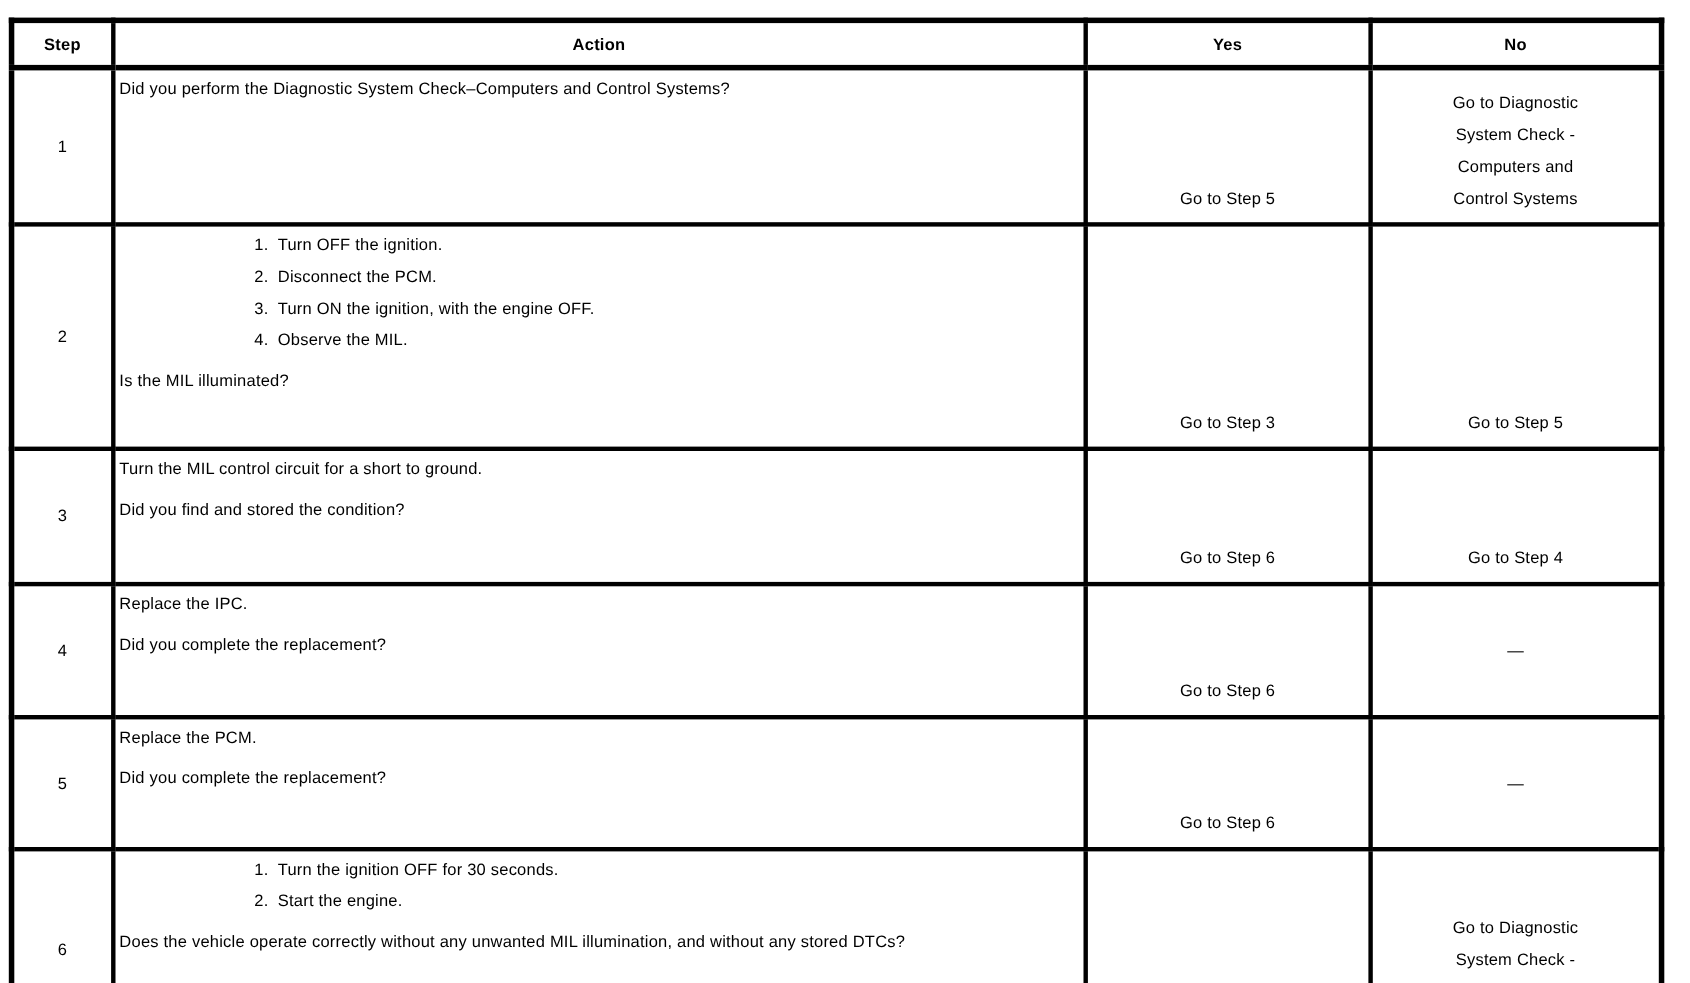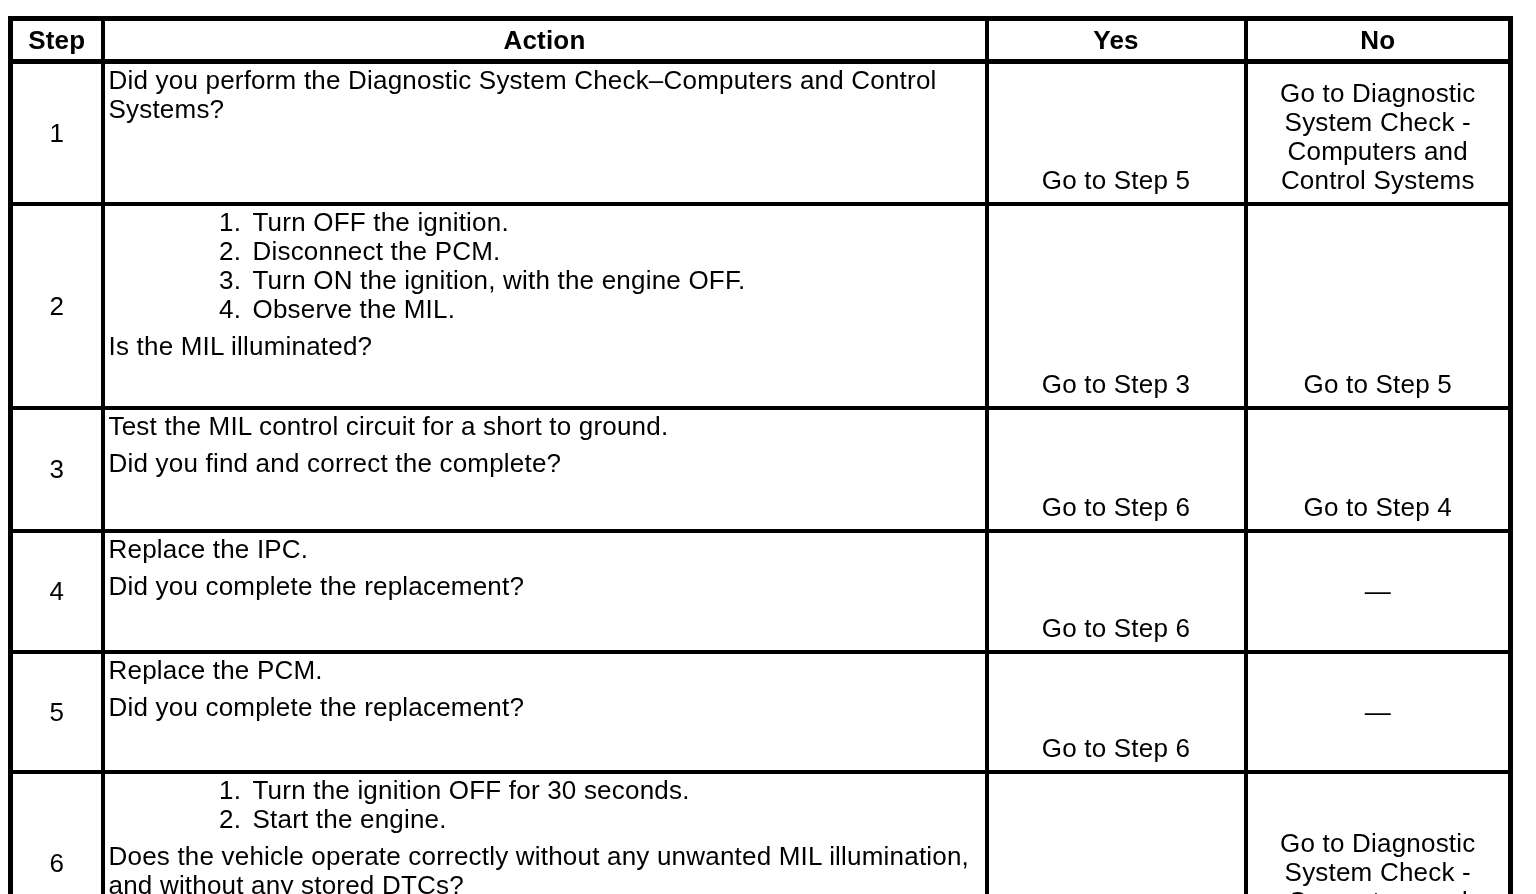--- a/index.html
+++ b/index.html
@@ -12,21 +12,21 @@
   table.diag {
     position: absolute;
     left: 8px; top: 16px;
     width: 1500px;
     border-collapse: collapse;
     table-layout: fixed;
     border: 5px solid #000;
   }
   th, td {
     border: 4px solid #000;
-    font-size: 26px;
+    font-size: 15px;
     letter-spacing: 0.2px;
     overflow: hidden;
   }
   th {
     font-weight: bold;
     text-align: center;
     vertical-align: middle;
     height: 38px;
     padding: 0;
     border-bottom-width: 5px;
@@ -120,22 +120,22 @@
             <div class="q">Is the MIL illuminated?</div>
           </div>
         </td>
         <td class="yn">Go to Step 3</td>
         <td class="yn">Go to Step 5</td>
       </tr>
       <tr class="r3">
         <td class="step">3</td>
         <td class="action">
           <div class="aflex">
-            <div>Test the MIL control circuit for a short to ground.</div>
-            <div class="q">Did you find and correct the complete?</div>
+            <div>Turn the MIL control circuit for a short to ground.</div>
+            <div class="q">Did you find and stored the condition?</div>
           </div>
         </td>
         <td class="yn">Go to Step 6</td>
         <td class="yn">Go to Step 4</td>
       </tr>
       <tr class="r4">
         <td class="step">4</td>
         <td class="action">
           <div class="aflex">
             <div>Replace the IPC.</div>

